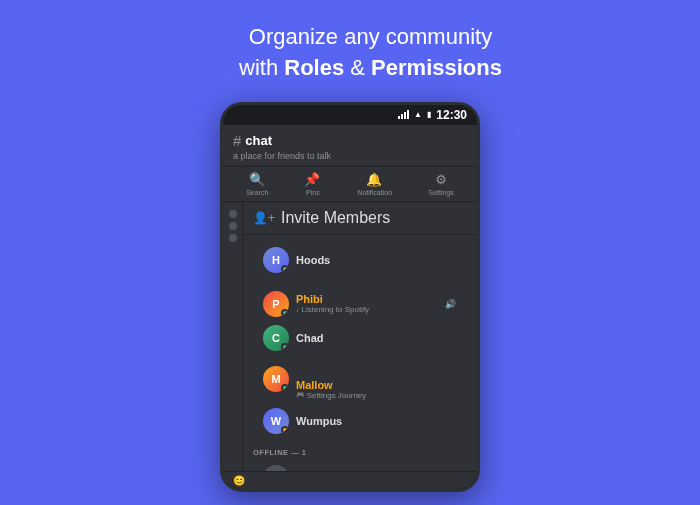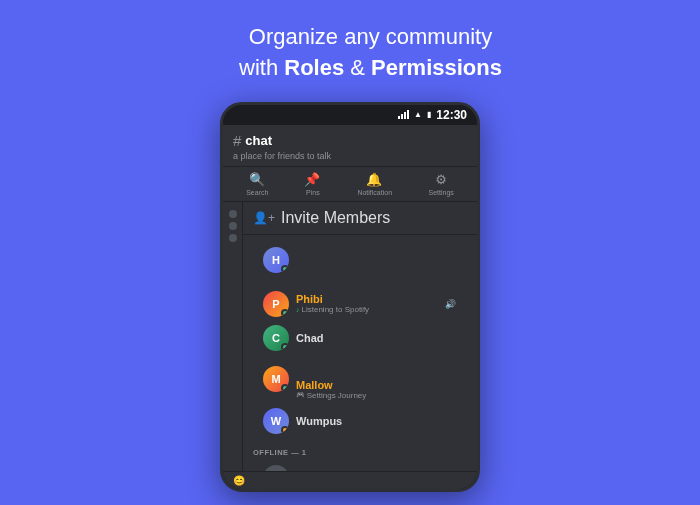--- a/index.html
+++ b/index.html
@@ -388,20 +388,23 @@
         <span class="invite-icon">👤+</span>
         <span class="invite-label">Invite Members</span>
       </div>
 
       <div class="role-section">
         <div class="member-row">
           <div class="avatar avatar-hoods">
             <span>H</span>
             <div class="status-dot status-online"></div>
           </div>
+          <div class="member-info">
+            <div class="member-name name-hoods">Hoods</div>
+          </div>
         </div>
       </div>
 
       <div class="role-section">
 
         <div class="member-row">
           <div class="avatar avatar-phibi">
             <span>P</span>
             <div class="status-dot status-online"></div>
           </div>

